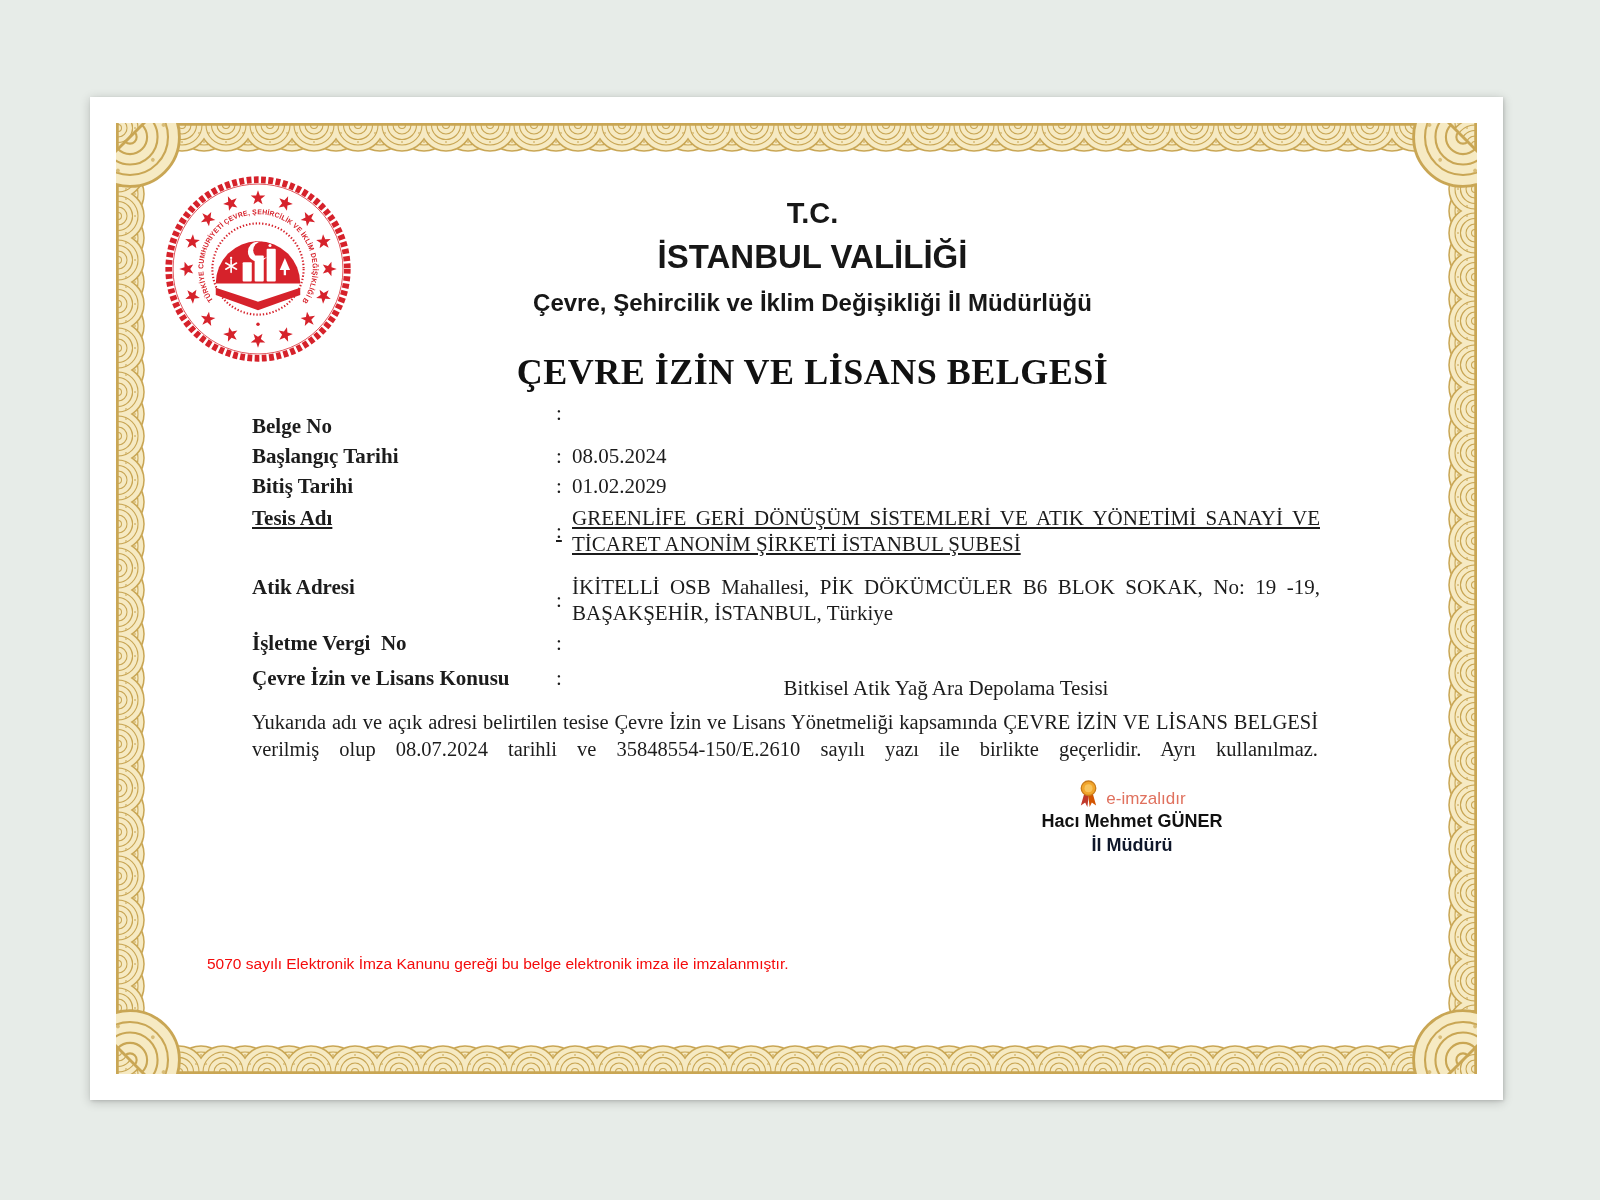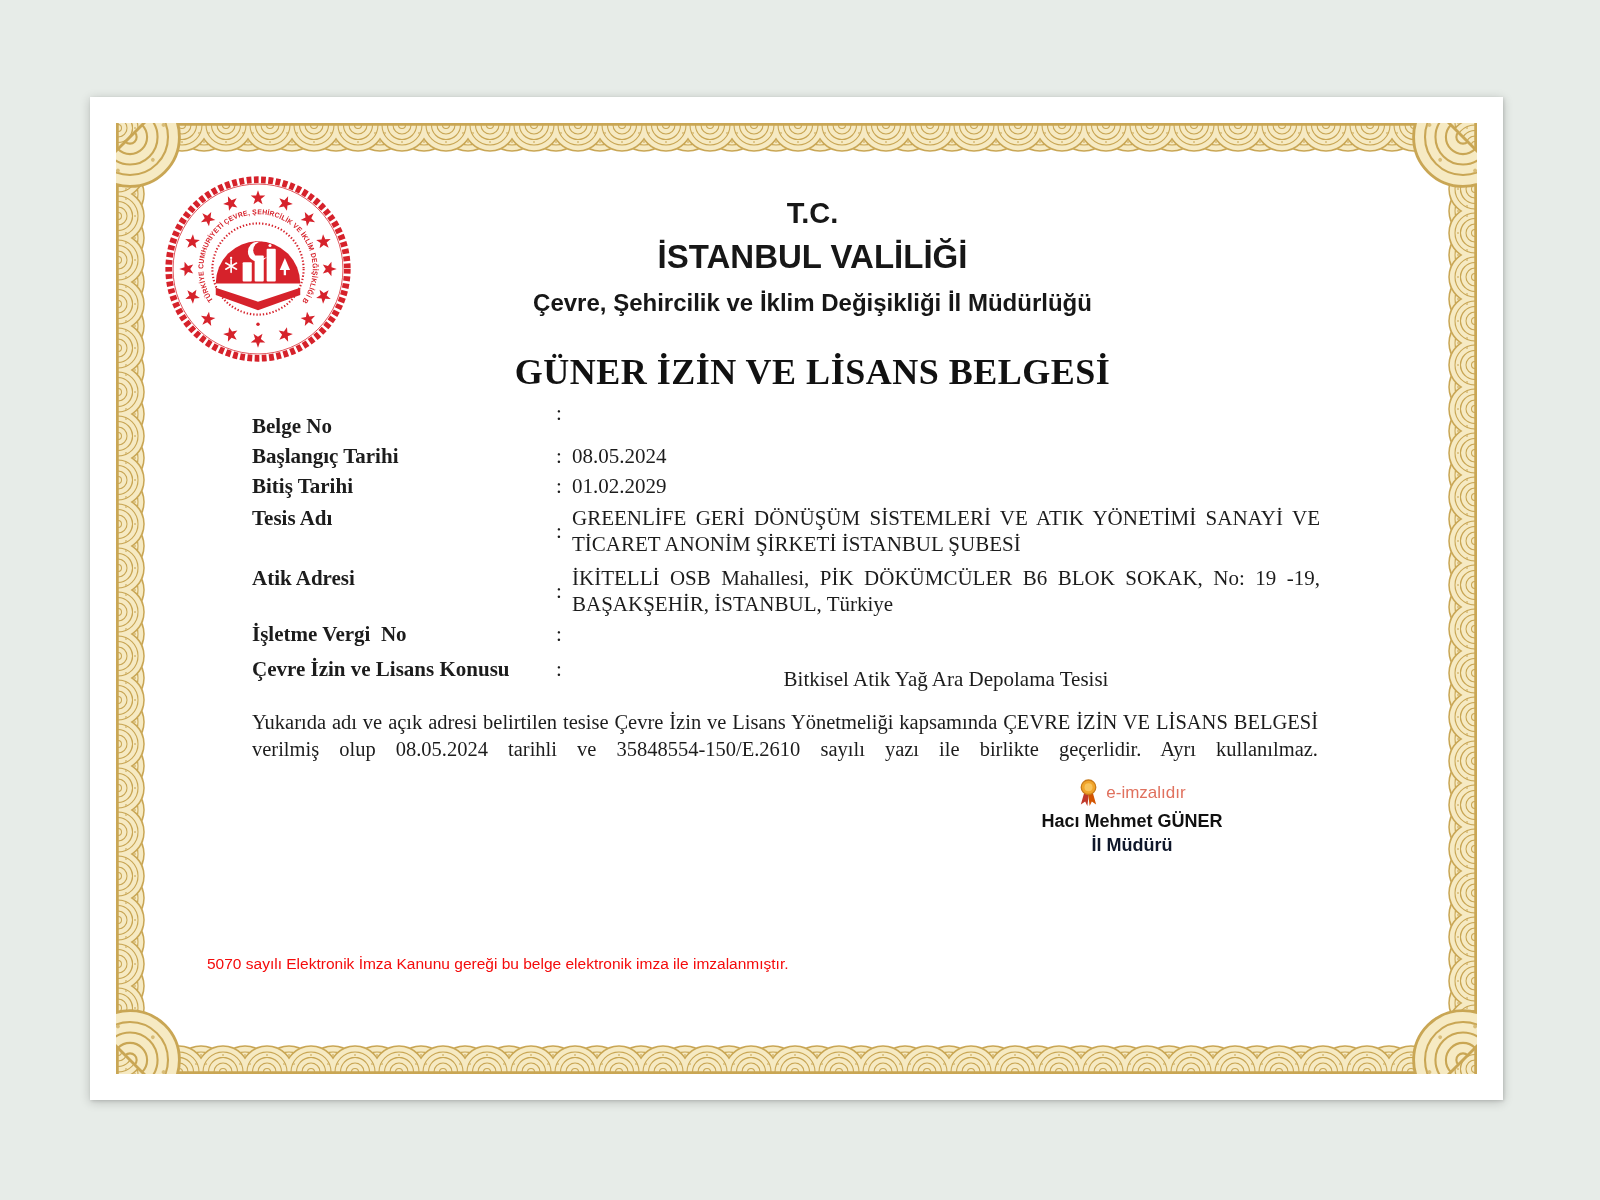--- a/index.html
+++ b/index.html
@@ -42,37 +42,37 @@
   }
   .f-row{display:grid;grid-template-columns:304px 16px 748px;margin-bottom:4px;}
   .f-label{font-weight:bold;white-space:pre-wrap;}
   .f-colon{text-align:left;}
   .f-value{text-align:left;}
   .f-value.justify{text-align:justify;}
   .row-belgeno .f-colon,.row-belgeno .f-value{transform:translateY(-13px);}
   .row-multi .f-colon{align-self:center;}
   .row-konusu{margin-top:9px;}
   .row-konusu .f-value{transform:translateY(10px);text-align:center;}
-  .row-tesisadi{margin-bottom:8px;}
+  .row-tesisadi{margin-bottom:17px;text-decoration:underline;}
   .row-bitis{margin-bottom:6px;}
 
   .body-par{
     position:absolute;left:162px;top:612px;width:1066px;
     font-size:20.5px;line-height:27px;
     text-align:justify;text-align-last:justify;
     color:#1c1c1c;
   }
 
   .signature{
     position:absolute;left:892px;top:680px;width:300px;
     text-align:center;
     font-family:"Liberation Sans", sans-serif;
   }
   .esign-row{
-    display:flex;align-items:center;justify-content:center;gap:7px;
+    display:flex;align-items:flex-end;justify-content:center;gap:7px;
     height:32px;
   }
   .esign-label{font-size:17px;color:#e0715e;}
   .sig-name{font-size:18px;font-weight:bold;line-height:24px;color:#111;}
   .sig-role{font-size:18px;font-weight:bold;line-height:24px;color:#0f172a;}
 
   .footer-notice{
     position:absolute;left:117px;top:858px;
     font-family:"Liberation Sans", sans-serif;
     font-size:15.5px;color:#f40b0b;
@@ -180,21 +180,21 @@
       <rect x="126.8" y="101" width="2.4" height="5.5" fill="#ffffff"></rect>
 
       <path d="M 56,119.5 L 100,134 L 144,119.5 L 144,127 L 100,143 L 56,127 Z" fill="#D6222B"></path>
     </g>
   </svg>
 
   <div class="header">
     <div class="h-line1">T.C.</div>
     <div class="h-line2">İSTANBUL VALİLİĞİ</div>
     <div class="h-line3">Çevre, Şehircilik ve İklim Değişikliği İl Müdürlüğü</div>
-    <div class="doc-title">GÜNER İZİN VE LİSANS BELGESİ</div>
+    <div class="doc-title">ÇEVRE İZİN VE LİSANS BELGESİ</div>
   </div>
 
   <div class="fields">
     <div class="f-row row-belgeno">
       <div class="f-label">Belge No</div>
       <div class="f-colon">:</div>
     </div>
     <div class="f-row">
       <div class="f-label">Başlangıç Tarihi</div>
       <div class="f-colon">:</div>
@@ -219,21 +219,21 @@
       <div class="f-label">İşletme Vergi  No</div>
       <div class="f-colon">:</div>
     </div>
     <div class="f-row row-konusu">
       <div class="f-label">Çevre İzin ve Lisans Konusu</div>
       <div class="f-colon">:</div>
       <div class="f-value">Bitkisel Atik Yağ Ara Depolama Tesisi</div>
     </div>
   </div>
 
-  <div class="body-par">Yukarıda adı ve açık adresi belirtilen tesise Çevre İzin ve Lisans Yönetmeliği kapsamında ÇEVRE İZİN VE LİSANS BELGESİ verilmiş olup 08.05.2024 tarihli ve 35848554-150/E.2610 sayılı yazı ile birlikte geçerlidir. Ayrı kullanılmaz.</div>
+  <div class="body-par">Yukarıda adı ve açık adresi belirtilen tesise Çevre İzin ve Lisans Yönetmeliği kapsamında ÇEVRE İZİN VE LİSANS BELGESİ verilmiş olup 08.07.2024 tarihli ve 35848554-150/E.2610 sayılı yazı ile birlikte geçerlidir. Ayrı kullanılmaz.</div>
 
   <div class="signature">
     <div class="esign-row">
       <svg width="21" height="30" viewBox="0 0 22 30">
         <path d="M7,13 L3,27 L7.5,23.8 L9.8,28.5 L11.5,15 Z" fill="#C0392B"></path>
         <path d="M15,13 L19,27 L14.5,23.8 L12.2,28.5 L10.5,15 Z" fill="#D35400"></path>
         <circle cx="11" cy="9" r="7.6" fill="#F1A62C" stroke="#C87B1B" stroke-width="1.4"></circle>
         <circle cx="11" cy="9" r="4.2" fill="#F8C35C"></circle>
       </svg>
       <span class="esign-label">e-imzalıdır</span>

